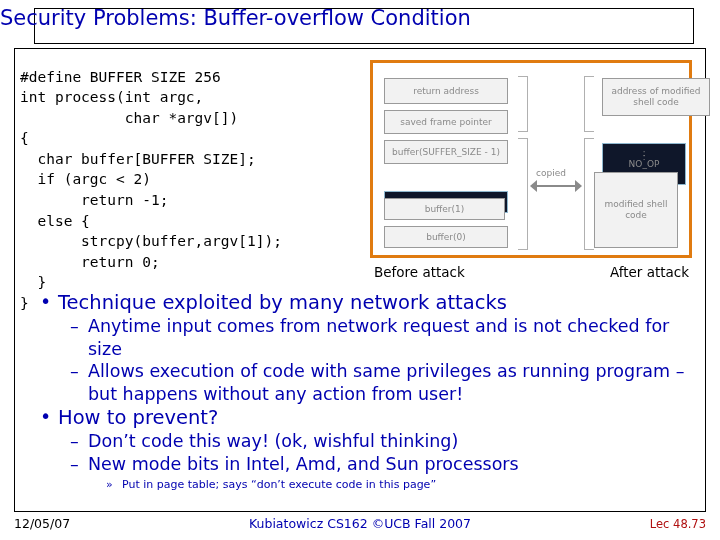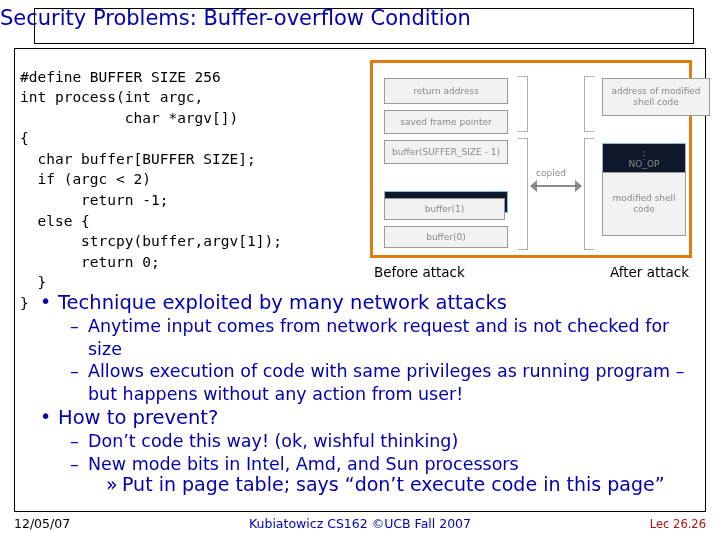--- a/index.html
+++ b/index.html
@@ -155,21 +155,21 @@
     position: relative;
     padding-left: 18px;
   }
   .b2::before {
     content: "\2013";
     position: absolute;
     left: 0;
     top: 0;
   }
   .b3 {
-    font-size: 19px;
+    font-size: 11px;
     color: #0000b0;
     line-height: 19px;
     margin: 0 0 0 84px;
     position: relative;
     padding-left: 16px;
   }
   .b3::before {
     content: "\00BB";
     position: absolute;
     left: 0;
@@ -241,33 +241,33 @@
     <div class="copied-label" style="left:166px; top:108px;">copied</div>
     <div style="position:absolute; left:164px; top:125px; width:42px; height:2px; background:#8a8a8a;"></div>
     <div style="position:absolute; left:160px; top:120px; width:0; height:0; border-top:6px solid transparent; border-bottom:6px solid transparent; border-right:7px solid #8a8a8a;"></div>
     <div style="position:absolute; left:205px; top:120px; width:0; height:0; border-top:6px solid transparent; border-bottom:6px solid transparent; border-left:7px solid #8a8a8a;"></div>
     <div style="position:absolute; left:214px; top:16px; width:10px; height:56px; border:1px solid #b0b0b0; border-right:none; box-sizing:border-box;"></div>
     <div style="position:absolute; left:214px; top:78px; width:10px; height:112px; border:1px solid #b0b0b0; border-right:none; box-sizing:border-box;"></div>
 
     <div class="dbox" style="left:232px; top:18px; width:108px; height:38px; padding:0 4px; line-height:11px;">address of modified shell code</div>
     <div class="dbox blue" style="left:232px; top:62px; width:84px; height:42px;">NO_OP</div>
     <div class="vdots" style="left:266px; top:92px; width:16px;">:<br>:</div>
-    <div class="dbox" style="left:232px; top:112px; width:84px; height:64px; padding:8px 4px; line-height:11px;">modified shell code</div>
+    <div class="dbox" style="left:224px; top:112px; width:84px; height:76px; padding:8px 4px; line-height:11px;">modified shell code</div>
   </div>
 
   <div class="caption caption-before">Before attack</div>
   <div class="caption caption-after">After attack</div>
 
   <div class="bullets">
     <div class="b1">Technique exploited by many network attacks</div>
     <div class="b2">Anytime input comes from network request and is not checked for size</div>
     <div class="b2">Allows execution of code with same privileges as running program – but happens without any action from user!</div>
     <div class="b1">How to prevent?</div>
     <div class="b2">Don’t code this way!  (ok, wishful thinking)</div>
     <div class="b2">New mode bits in Intel, Amd, and Sun processors</div>
     <div class="b3">Put in page table; says “don’t execute code in this page”</div>
   </div>
 
   <div class="footer-left">12/05/07</div>
   <div class="footer-center">Kubiatowicz CS162 ©UCB Fall 2007</div>
-  <div class="footer-right">Lec 26.26</div>
+  <div class="footer-right">Lec 48.73</div>
 
 </div>
 
 </body></html>

